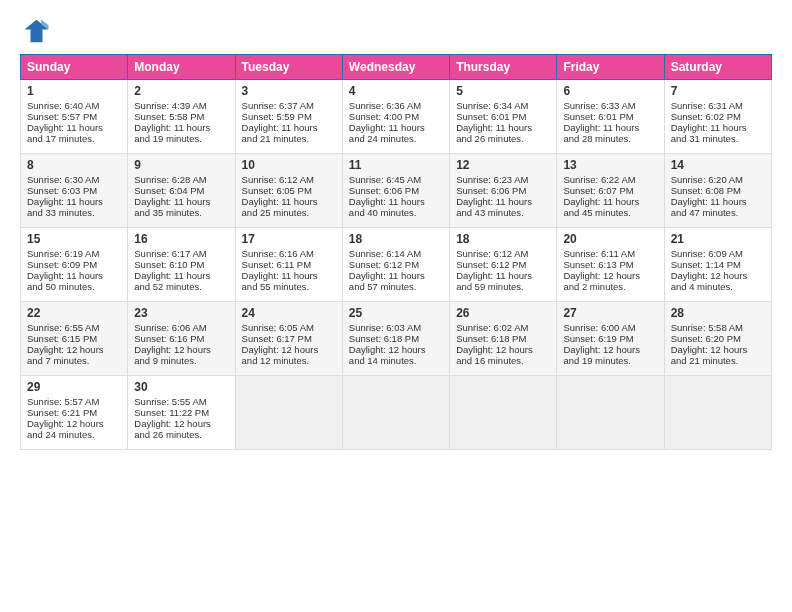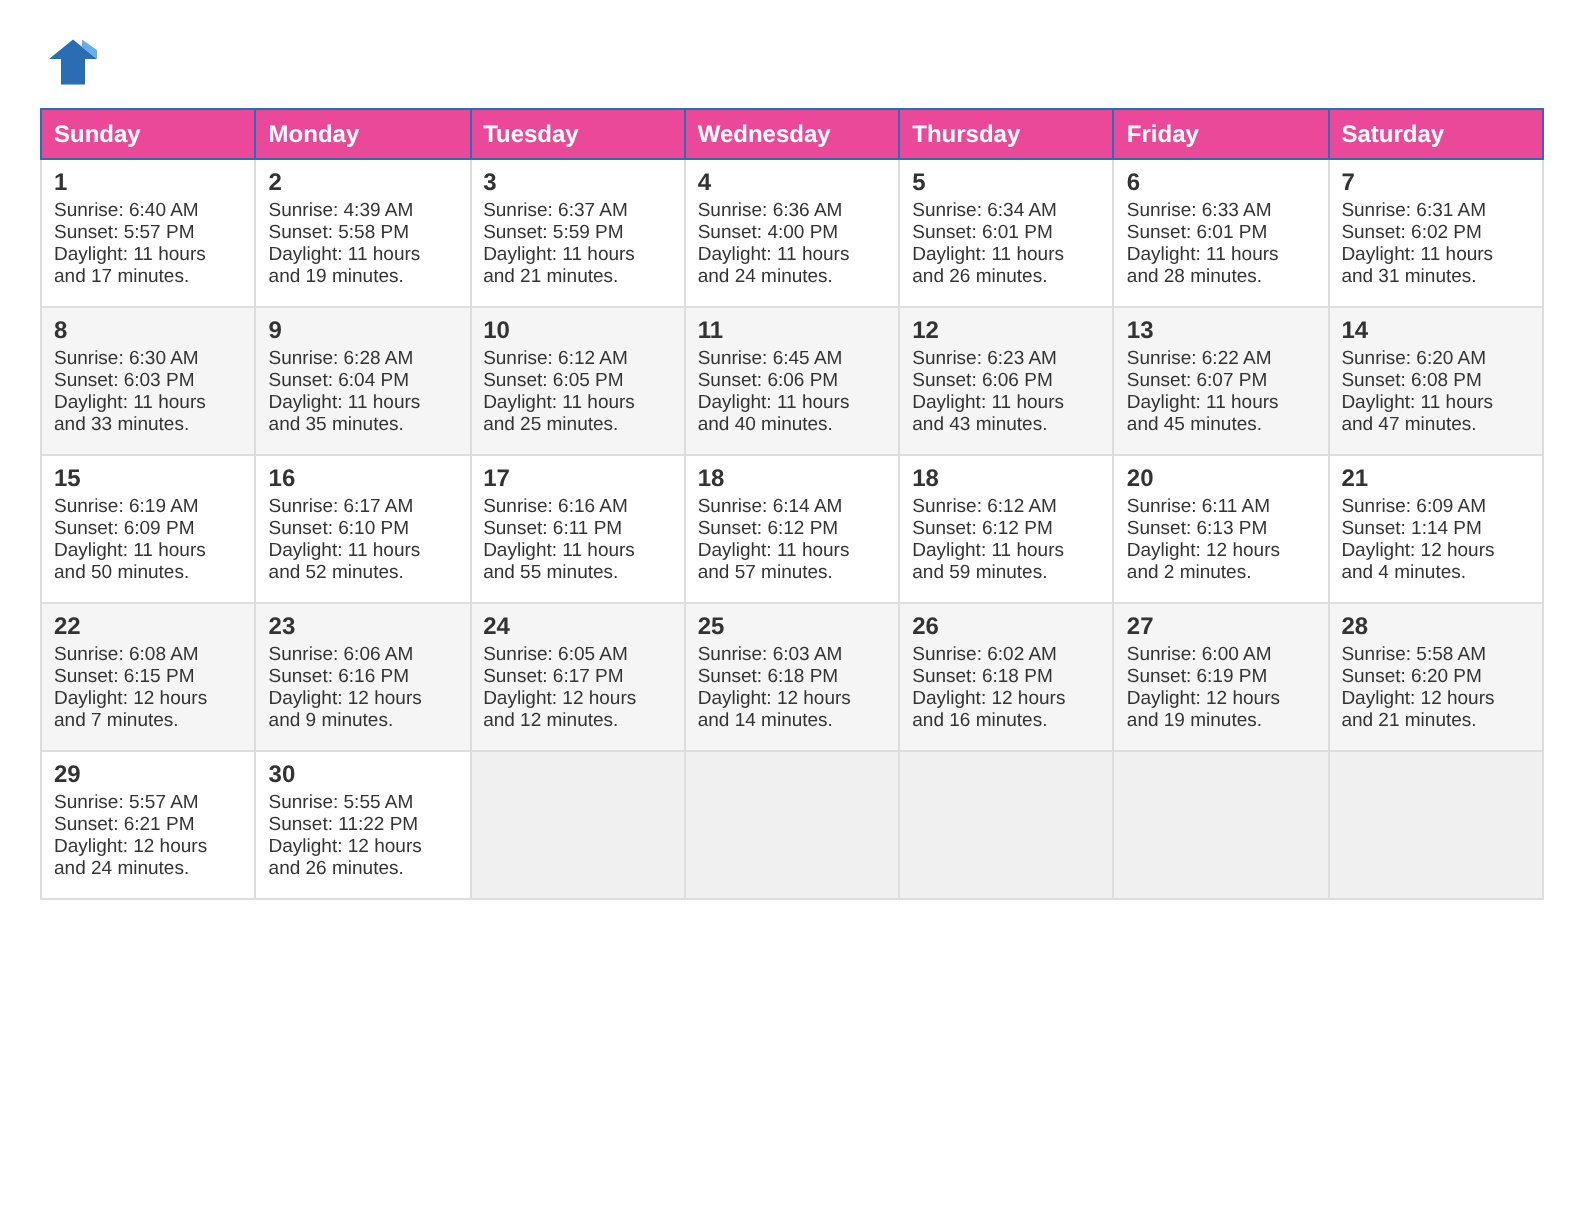--- a/index.html
+++ b/index.html
@@ -275,21 +275,21 @@
             <span class="day-num">21</span>
             <div>Sunrise: 6:09 AM</div>
             <div>Sunset: 1:14 PM</div>
             <div>Daylight: 12 hours</div>
             <div>and 4 minutes.</div>
           </td>
         </tr>
         <tr>
           <td>
             <span class="day-num">22</span>
-            <div>Sunrise: 6:08 AM</div>
+            <div>Sunrise: 6:55 AM</div>
             <div>Sunset: 6:15 PM</div>
             <div>Daylight: 12 hours</div>
             <div>and 7 minutes.</div>
           </td>
           <td>
             <span class="day-num">23</span>
             <div>Sunrise: 6:06 AM</div>
             <div>Sunset: 6:16 PM</div>
             <div>Daylight: 12 hours</div>
             <div>and 9 minutes.</div>

